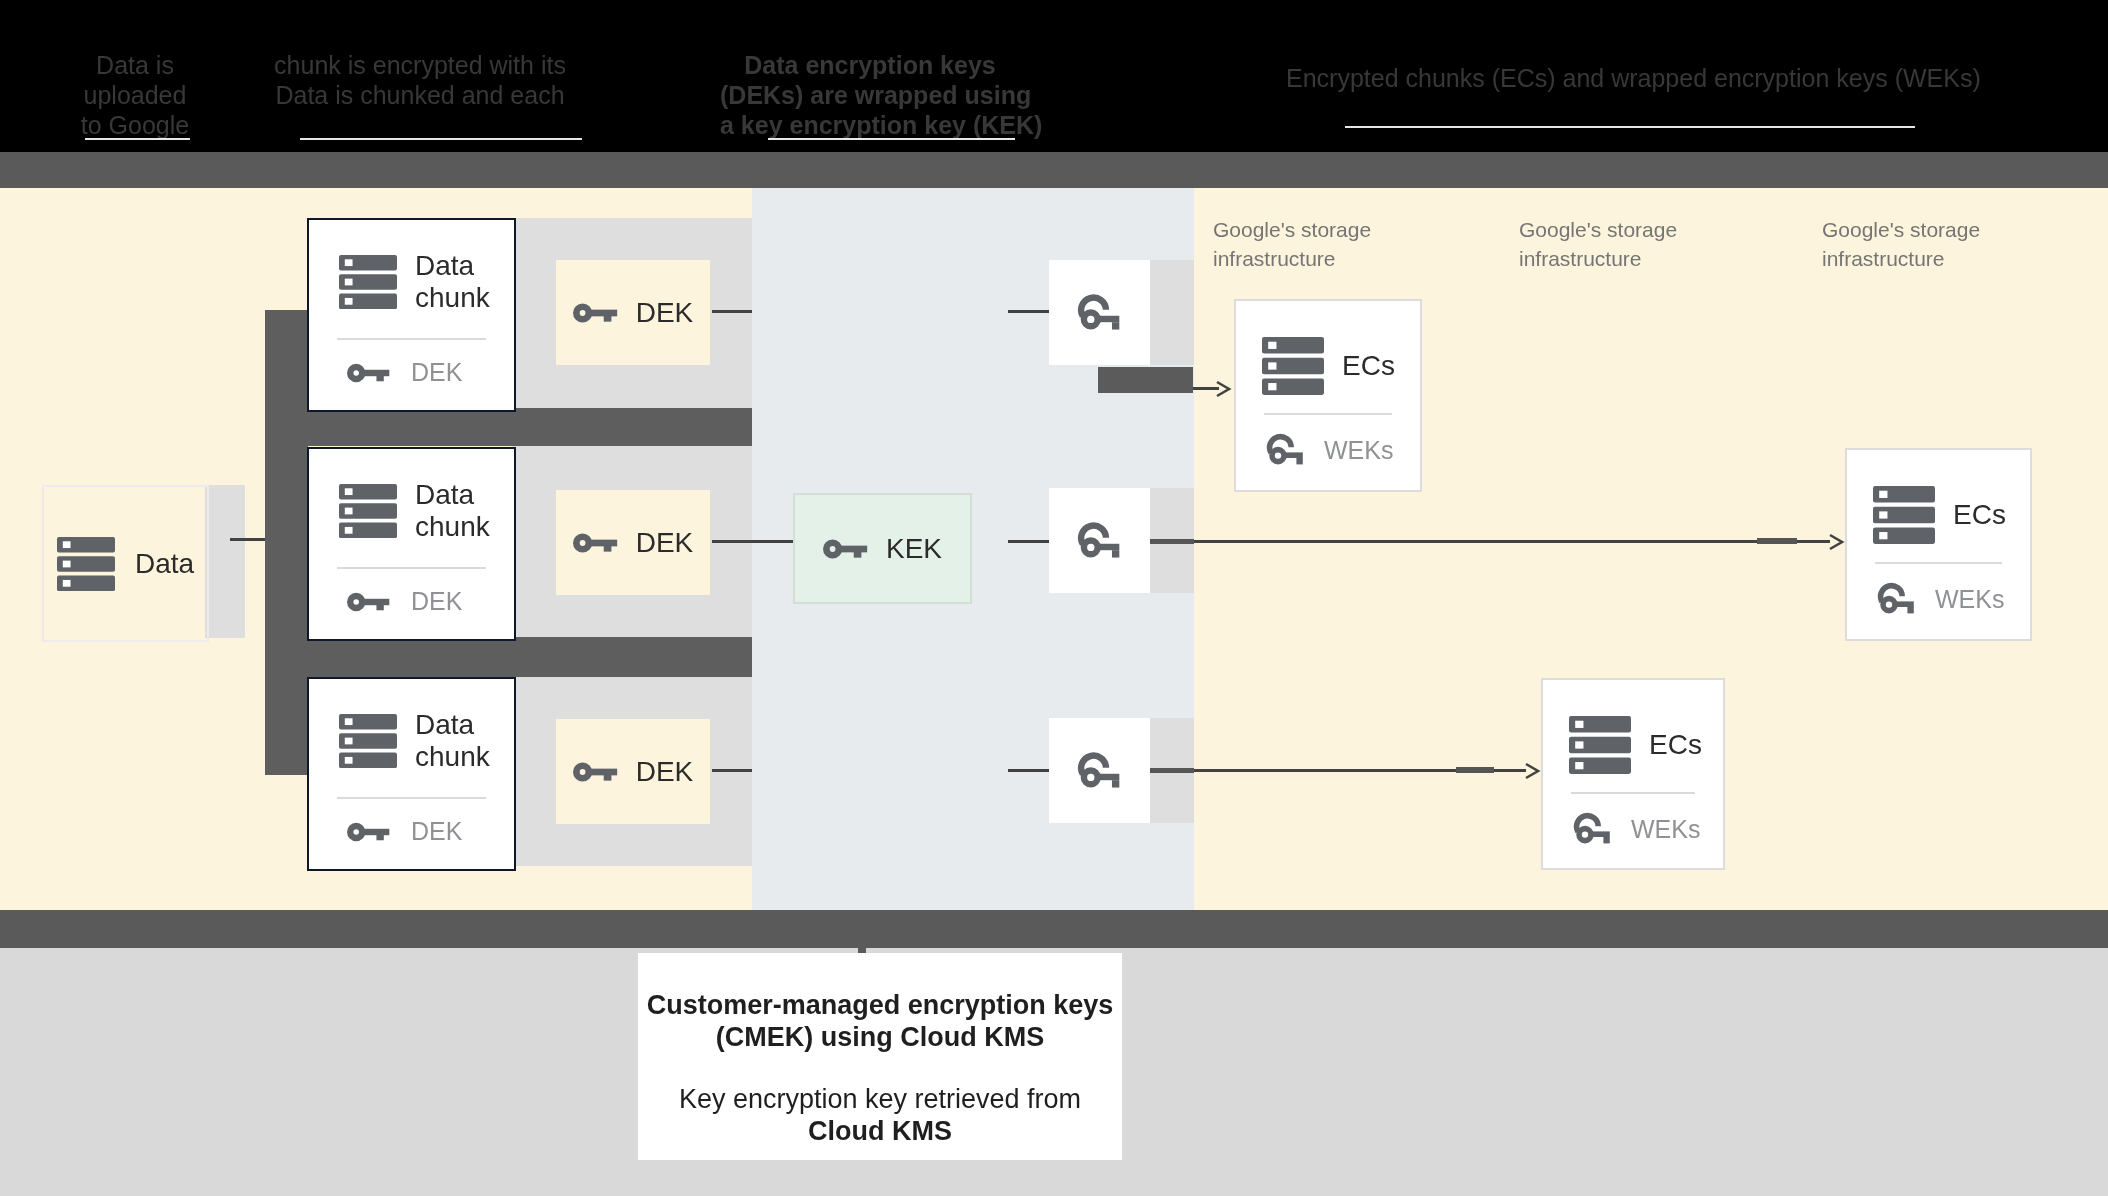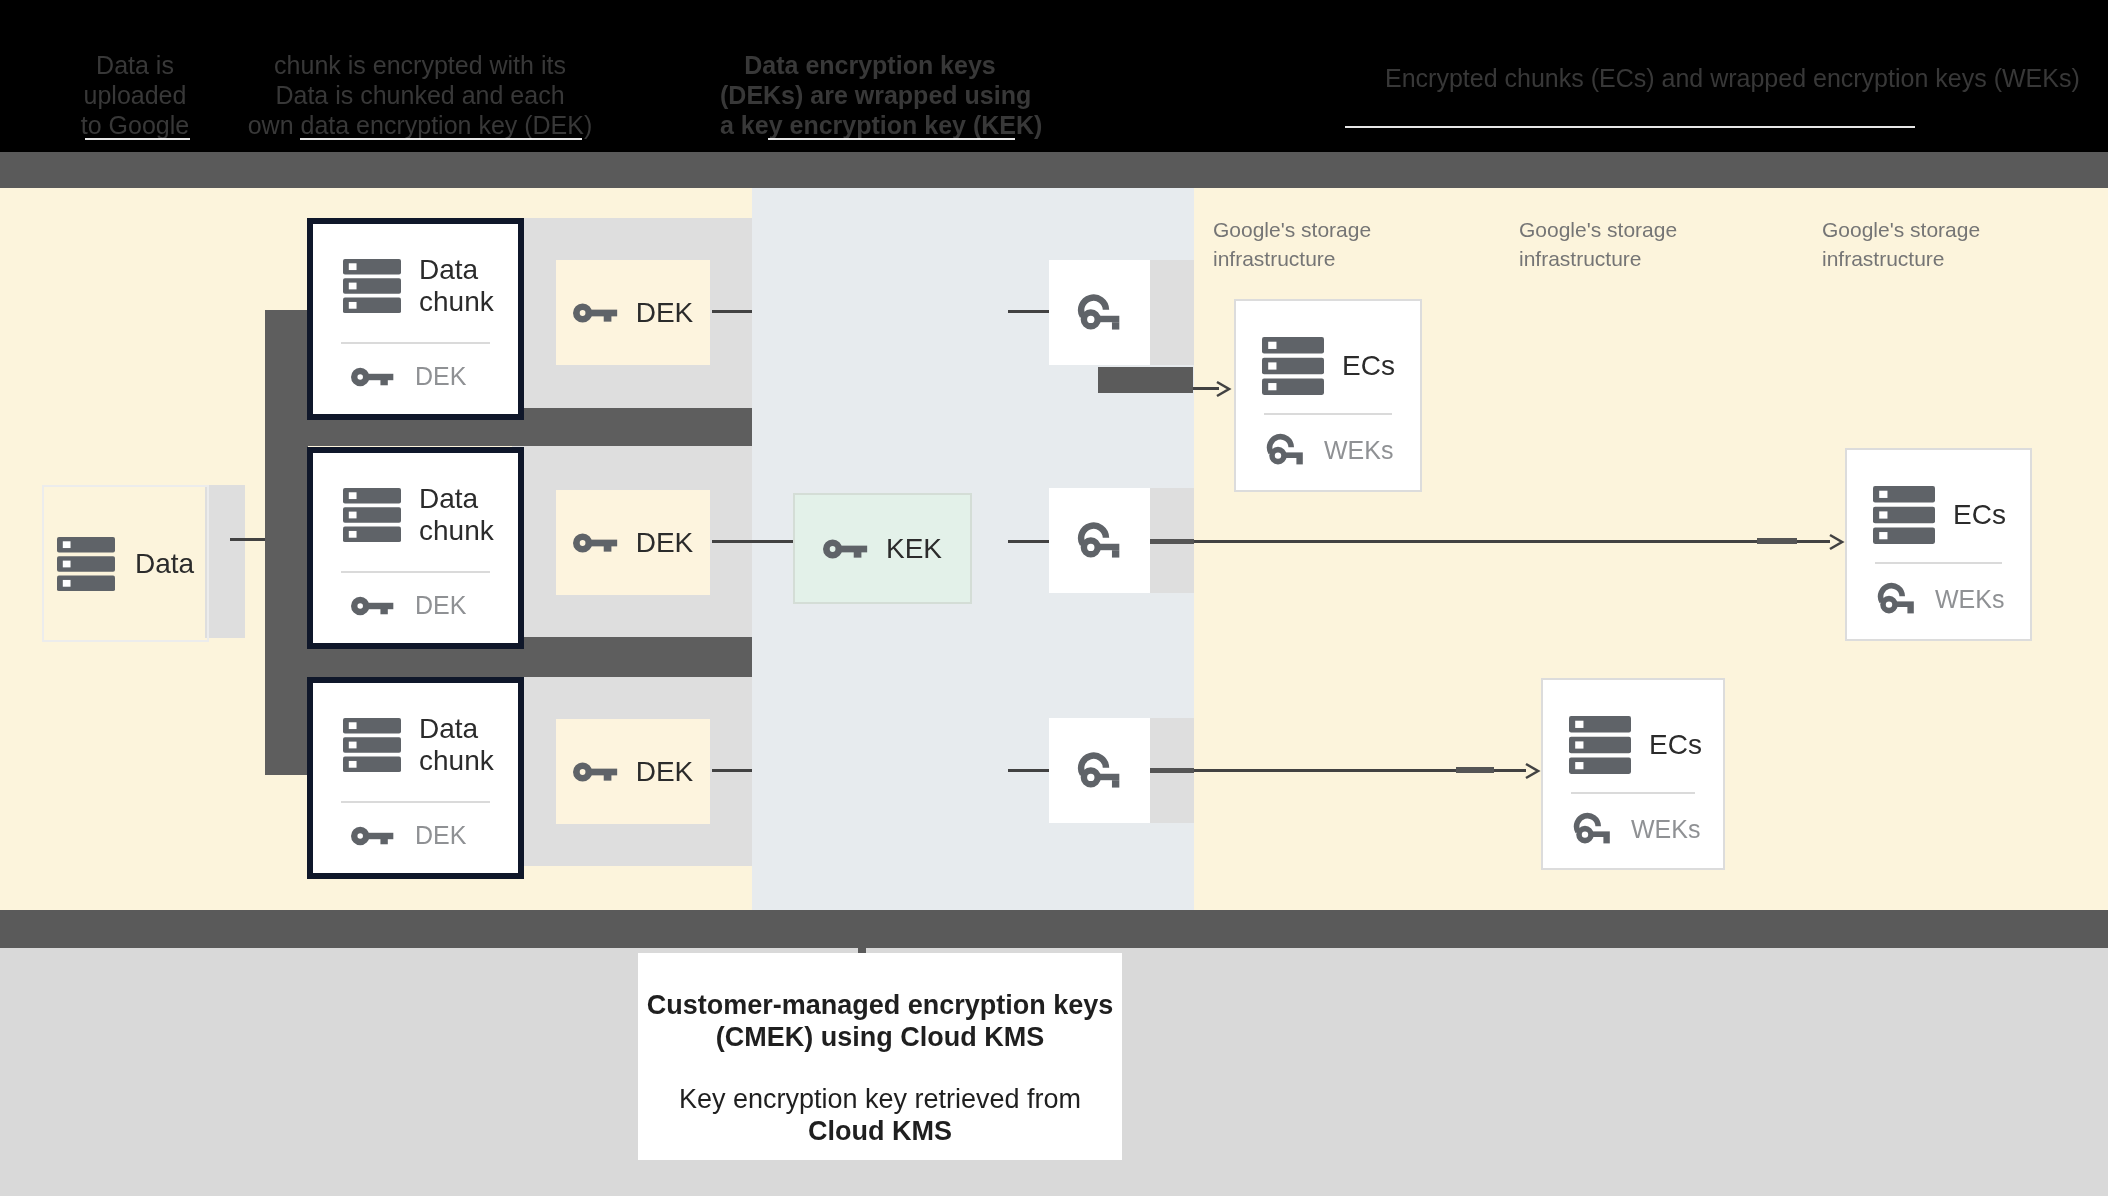--- a/index.html
+++ b/index.html
@@ -19,21 +19,21 @@
   .footer{left:0;top:948px;width:2108px;height:248px;background:#d9d9d9;}
   
   .hstep{color:#383838;font-size:25px;line-height:30px;text-align:center;}
   .hstep div{white-space:nowrap;}
   .hul{position:absolute;height:2px;background:#ffffff;opacity:.9;}
   .data-box{left:42px;top:485px;width:163px;height:153px;border:2px solid #ececec;
     display:flex;align-items:center;justify-content:center;gap:20px;}
   .conn-block{left:205px;top:485px;width:40px;height:153px;background:#dedede;}
   .trunk{left:265px;top:310px;width:43px;height:465px;background:#5e5e5e;}
   .gapbar{left:265px;width:487px;background:#5e5e5e;}
-  .chunk{left:307px;width:205px;height:190px;background:#fff;border:6px solid #0f172a;}
+  .chunk{left:307px;width:205px;height:190px;background:#fff;border:2px solid #0f172a;}
   .dek-panel{left:512px;top:218px;width:240px;height:648px;background:#dedede;}
   .dek{left:556px;width:154px;height:105px;background:#fdf4de;
     display:flex;align-items:center;justify-content:center;gap:15px;}
   .kek{left:793px;top:493px;width:175px;height:107px;background:#e3f1e9;border:2px solid #d4ddd6;
     display:flex;align-items:center;justify-content:center;gap:15px;}
   .keybox{left:1049px;width:101px;height:105px;background:#fff;
     display:flex;align-items:center;justify-content:center;}
   .keystub{left:1150px;width:44px;height:105px;background:#dedede;}
   .ecs{background:#fff;border:2px solid #dcdcdc;}
   .box-title{font-size:28px;color:#2b2b2b;line-height:32px;}
@@ -67,28 +67,27 @@
   <div class="abs footer"></div>
 
   <div class="abs hstep" style="left:60px;top:50px;width:150px;">
     <div>Data is</div>
     <div>uploaded</div>
     <div>to Google</div>
   </div>
   <div class="abs hstep" style="left:245px;top:50px;width:350px;">
     <div>chunk is encrypted with its</div>
     <div>Data is chunked and each</div>
-    <div>own data encryption key (DEK)</div>
   </div>
   <div class="abs hstep" style="left:720px;top:50px;width:300px;font-weight:bold;">
     <div>Data encryption keys</div>
     <div>(DEKs) are wrapped using</div>
     <div>a key encryption key (KEK)</div>
   </div>
-  <div class="abs hstep" style="left:1385px;top:63px;width:630px;">
+  <div class="abs hstep" style="left:1286px;top:63px;width:630px;">
     <div>Encrypted chunks (ECs) and wrapped encryption keys (WEKs)</div>
   </div>
 
   <div class="hul" style="left:85px;top:138px;width:105px;"></div>
   <div class="hul" style="left:300px;top:138px;width:282px;"></div>
   <div class="hul" style="left:768px;top:138px;width:247px;"></div>
   <div class="hul" style="left:1345px;top:126px;width:570px;"></div>
 
   <div class="abs conn-block"></div>
   <div class="abs data-box">

